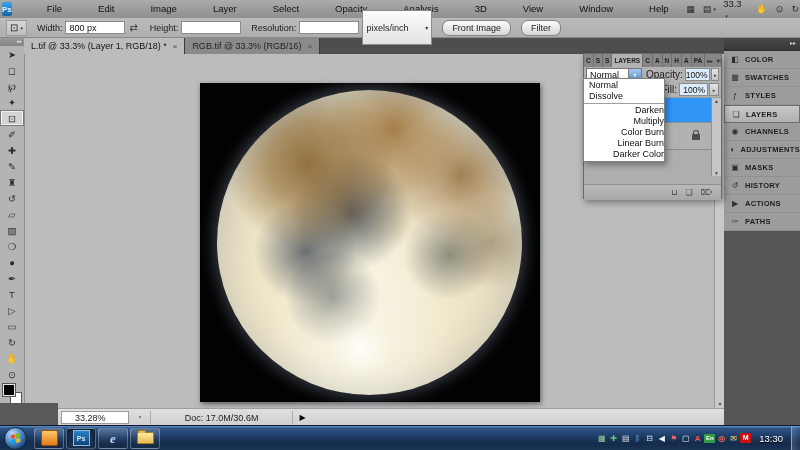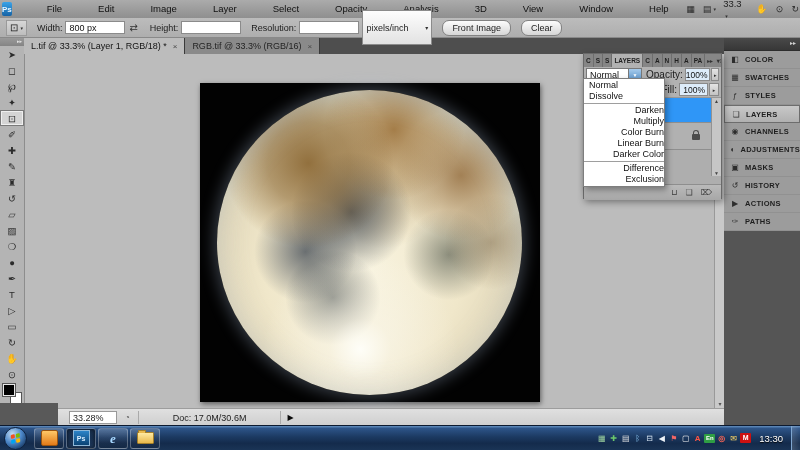--- a/index.html
+++ b/index.html
@@ -79,22 +79,22 @@
       radial-gradient(circle at 55% 33%, rgba(165,135,85,.45) 0%, rgba(165,135,85,0) 22%),
       radial-gradient(circle at 48% 58%, #f8f3df 0%, #f0e7ca 42%, #e2d8ba 62%, #ccccba 80%, #a9bac4 92%, #8aa3b5 100%);
     box-shadow:0 0 16px 3px rgba(185,205,235,.3), inset 0 0 30px rgba(140,160,190,.3);}
   .vscroll{position:absolute;left:714px;top:54px;width:10px;height:354px;background:#c9c9c9;
     border-left:1px solid #999;z-index:2;}
   .vscroll .arr{position:absolute;bottom:1px;left:0;width:10px;text-align:center;font-size:6px;color:#555;}
   
   .statusbar{position:absolute;left:58px;top:408px;width:666px;height:17px;
     background:linear-gradient(#e0e0e0,#cecece);border-top:1px solid #9d9d9d;
     display:flex;align-items:center;font-size:9px;color:#222;z-index:6;}
-  .sb-zoom{width:40px;height:11px;background:#fff;border:1px solid #999;margin-left:11px;
-    display:flex;align-items:center;padding:0 3px;}
+  .sb-zoom{width:40px;height:11px;background:#fff;border:1px solid #999;margin-left:3px;
+    display:flex;align-items:center;padding:0 13px;}
   .sb-icon{margin:0 8px;font-size:8px;color:#555;}
   .sb-sep{width:1px;height:13px;background:#aaa;}
   .sb-doc{padding:0 34px;}
   .sb-flyout{font-size:8px;color:#0a0a0a;margin-left:6px;}
   
   .dock{position:absolute;left:724px;top:37px;width:76px;height:388px;background:#555;z-index:5;}
   .dock-header{height:13px;background:linear-gradient(#4b4b4b,#373737);border-bottom:1px solid #2d2d2d;
     color:#cfcfcf;font-size:6px;text-align:right;line-height:13px;padding-right:4px;}
   .dock-item{height:18px;display:flex;align-items:center;gap:4px;padding-left:5px;
     background:#9c9c9c;border-bottom:1px solid rgba(0,0,0,.07);box-sizing:border-box;}
@@ -241,21 +241,21 @@
   <span class="ob-swap">⇄</span>
   <span class="ob-label">Height:</span>
   <input class="ob-input" value="" style="">
   <span class="ob-label">Resolution:</span>
   <input class="ob-input small" value="" style="">
   <span class="ob-select">
       <span>pixels/inch</span>
       <span class="tb-caret">▾</span>
     </span>
   <span class="ob-btn">Front Image</span>
-  <span class="ob-btn">Clear</span>
+  <span class="ob-btn">Filter</span>
 </div>
 
 <div class="toolbar">
   <div class="tool-grip">▸▸</div>
   <div class="tool">➤</div>
   <div class="tool">◻</div>
   <div class="tool">℘</div>
   <div class="tool">✦</div>
   <div class="tool selected">⊡</div>
   <div class="tool">✐</div>
@@ -406,24 +406,20 @@
     <div class="bd-item">Normal</div>
     <div class="bd-item">Dissolve</div>
   </div>
   <div class="bd-group">
     <div class="bd-item">Darken</div>
     <div class="bd-item">Multiply</div>
     <div class="bd-item">Color Burn</div>
     <div class="bd-item">Linear Burn</div>
     <div class="bd-item">Darker Color</div>
   </div>
-  <div class="bd-group">
-    <div class="bd-item">Difference</div>
-    <div class="bd-item">Exclusion</div>
-  </div>
 </div>
 
 <div class="taskbar">
   <div class="start-orb">
     <span class="orb-flag">
         <i></i>
         <i></i>
         <i></i>
         <i></i>
       </span>

